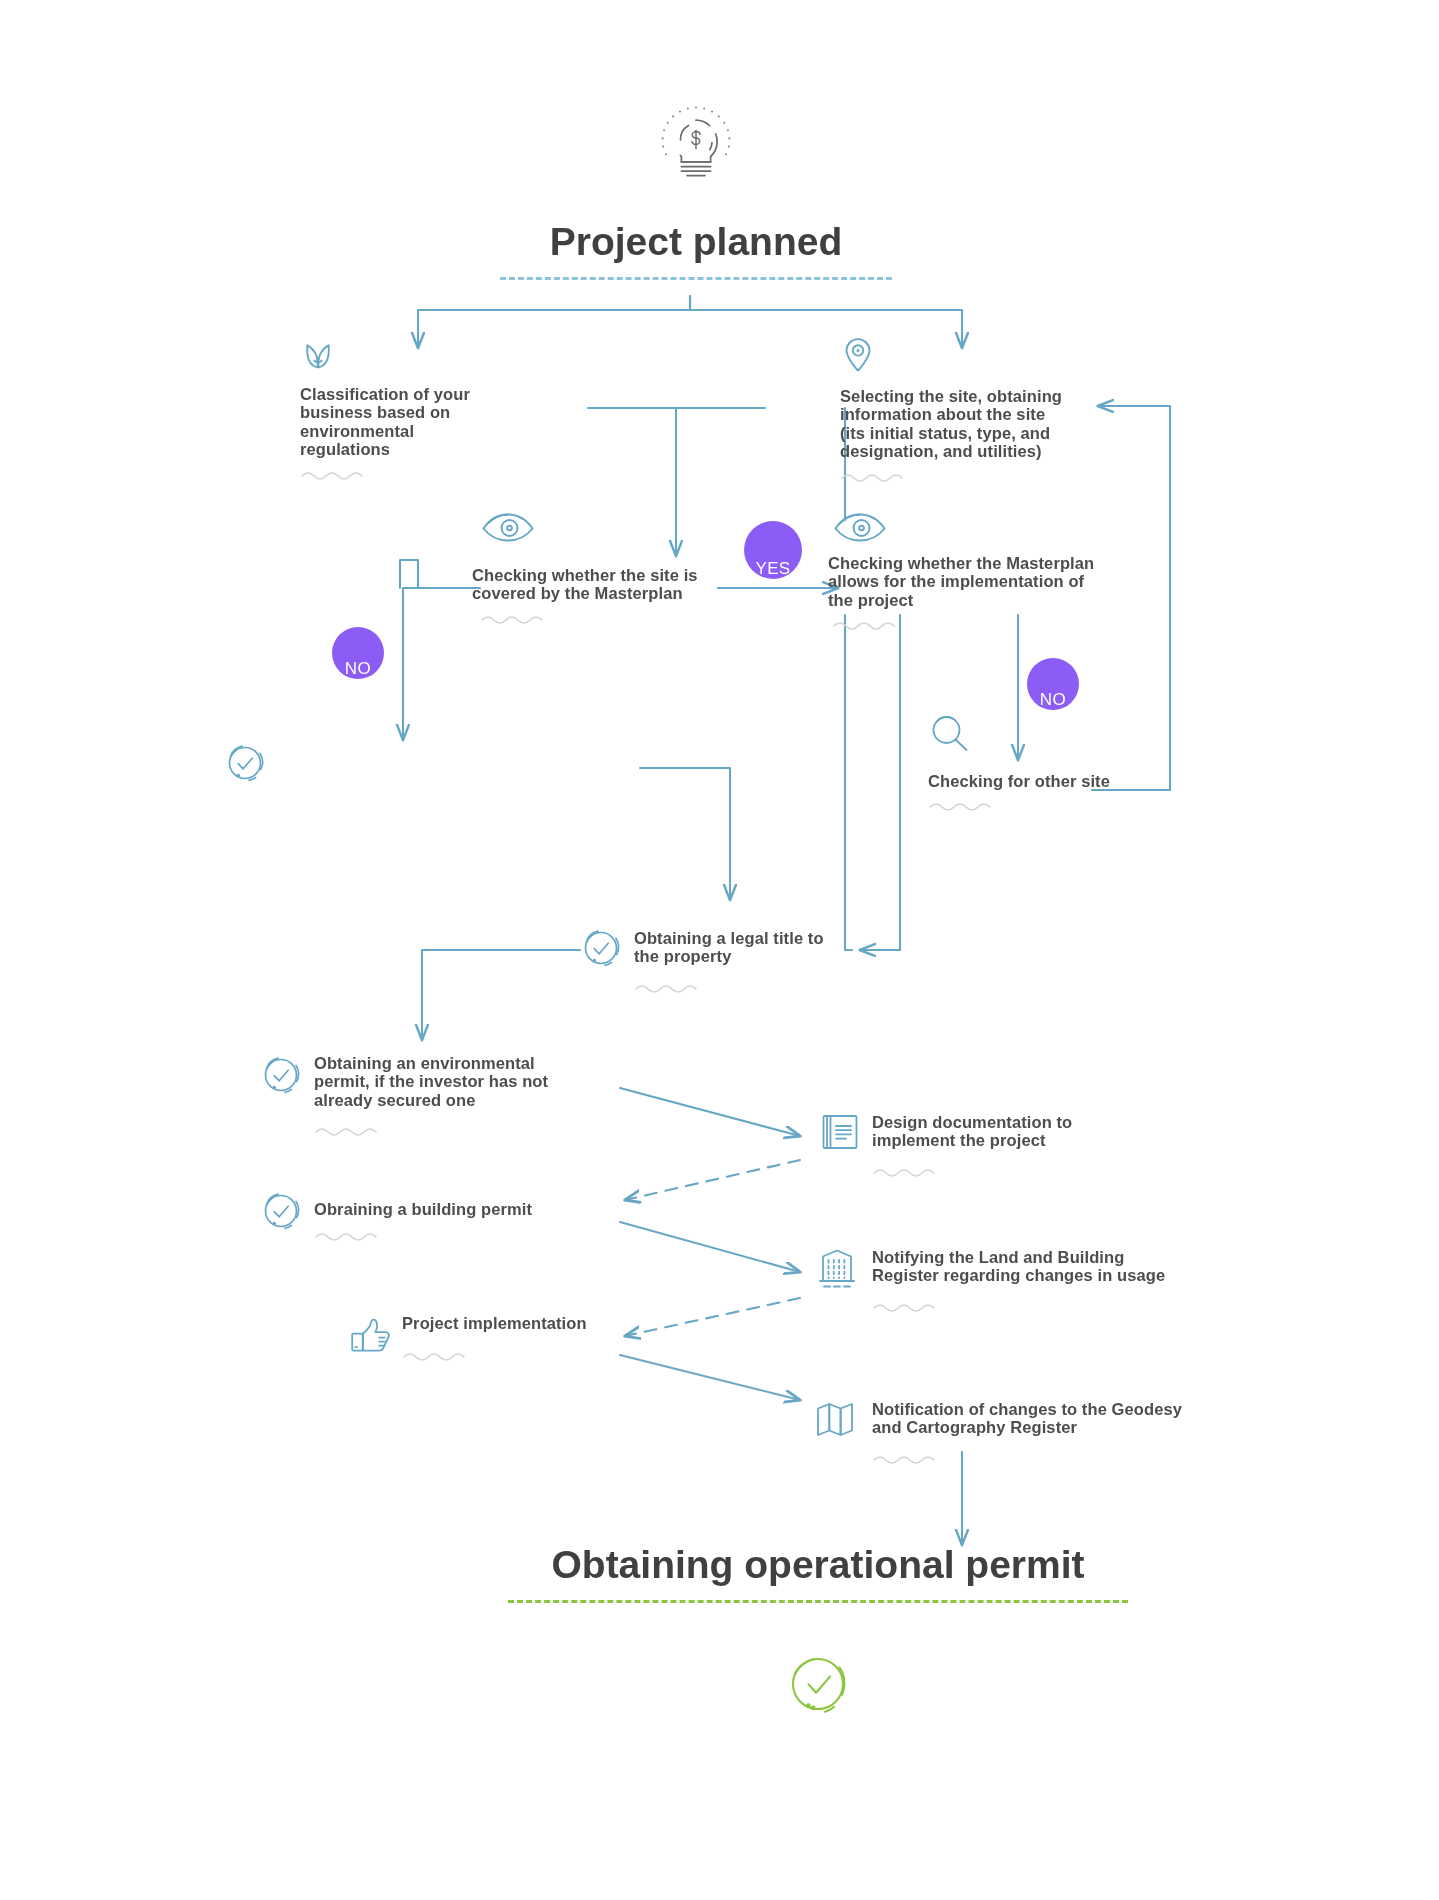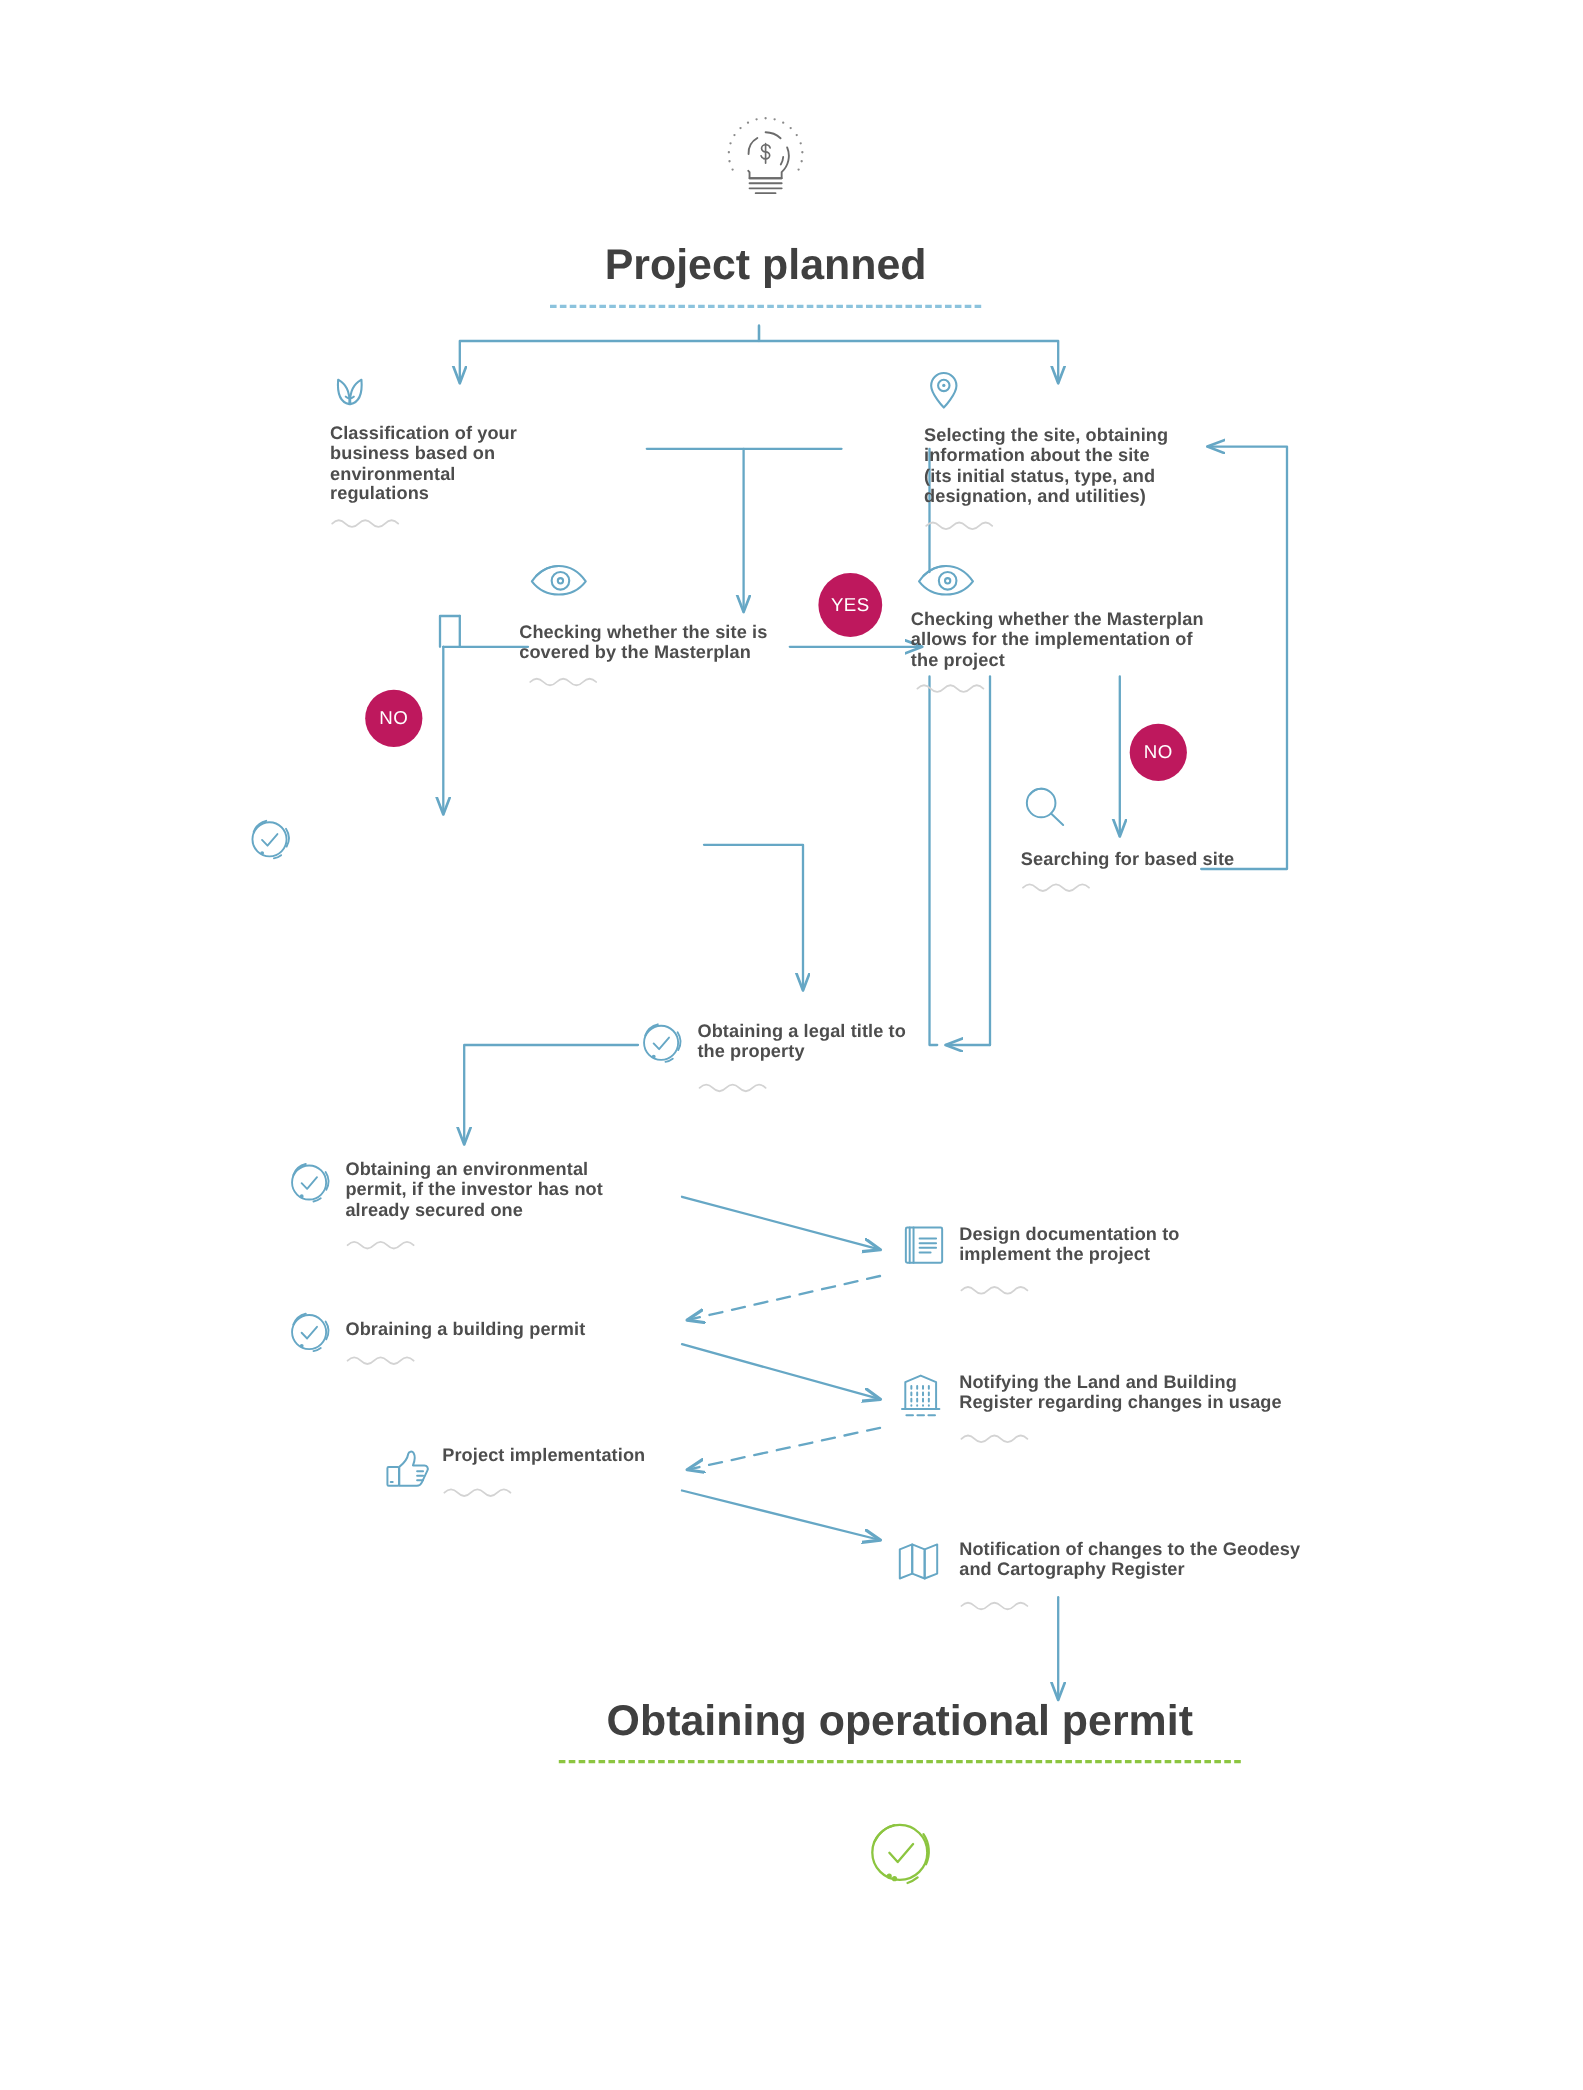--- a/index.html
+++ b/index.html
@@ -68,24 +68,24 @@
     height: 0;
     border-top: 3px dashed #8cc3dd;
   }
   .heading.green .hrule {
     border-top: 3px dashed #8cc540;
   }
   
   .badge {
     position: absolute;
     border-radius: 50%;
-    background: #be185d;
+    background: #8b5cf6;
     color: #ffffff;
     display: flex;
-    align-items: center;
+    align-items: flex-end;
     justify-content: center;
     font-size: 17px;
     font-weight: normal;
     letter-spacing: 0.4px;
   }
   .badge.sm { width: 52px; height: 52px; }
   .badge.md { width: 58px; height: 58px; }
 
   
   .row { display: flex; align-items: flex-start; }
@@ -283,21 +283,21 @@
   </div>
 
   <div class="node" style="left:928px; top:712px; width:200px;">
     <svg class="icon" width="44" height="44" viewBox="0 0 44 44">
       <g fill="none" stroke="#66a7c5" stroke-width="1.8" stroke-linecap="round" stroke-linejoin="round">
         <circle cx="18.5" cy="18" r="13"></circle>
         <path d="M8.4,10.3 A13.4,13.4 0 0 1 21.5,5.2" stroke-width="1.6"></path>
         <path d="M27.5,27.5 L38.5,38"></path>
       </g>
     </svg>
-    <div class="node-label" style="margin-top:16px;">Searching for based site</div>
+    <div class="node-label" style="margin-top:16px;">Checking for other site</div>
     <svg class="wave" width="70" height="12" viewBox="0 0 70 12">
       <path d="M2,7 q6,-6 12,0 q6,6 12,0 q6,-6 12,0 q6,6 12,0 q6,-6 12,0" fill="none" stroke="#d3d3d3" stroke-width="1.6" stroke-linecap="round"></path>
     </svg>
   </div>
 
   <div class="node" style="left:578px; top:925px; width:250px;">
     <div class="row">
       <svg class="icon gapr" width="46" height="46" viewBox="0 0 46 46" style="flex:0 0 46px;">
         <g fill="none" stroke="#66a7c5" stroke-width="1.7" stroke-linecap="round" stroke-linejoin="round">
           <circle cx="23" cy="23" r="15.5"></circle>

